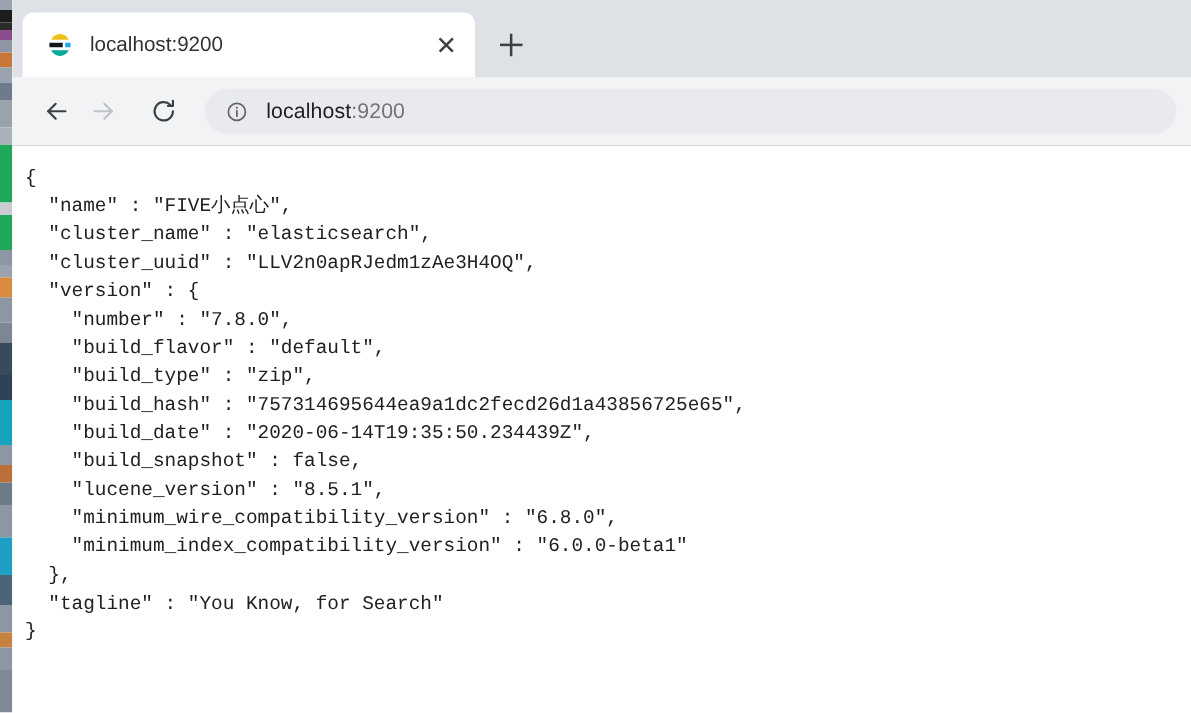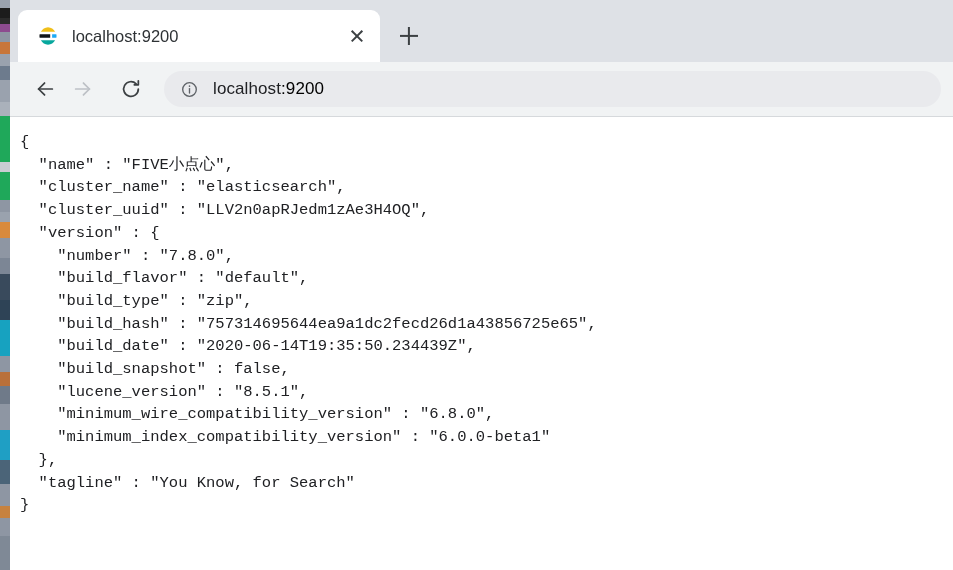--- a/index.html
+++ b/index.html
@@ -139,21 +139,21 @@
     width: 19px; height: 19px;
     flex: 0 0 19px;
     margin-right: 14px;
   }
   #url-text {
     font-size: 17px;
     color: #202124;
     white-space: nowrap;
     letter-spacing: 0.1px;
   }
-  #url-text .port { color: #000000; margin-top: 33px; }
+  #url-text .port { color: #737373; margin-top: 33px; }
 
   
   #content {
     position: relative;
     height: calc(570px - 62px - 55px);
     background: #ffffff;
     overflow: hidden;
     padding: 14px 0 0 10px;
     box-sizing: border-box;
   }

